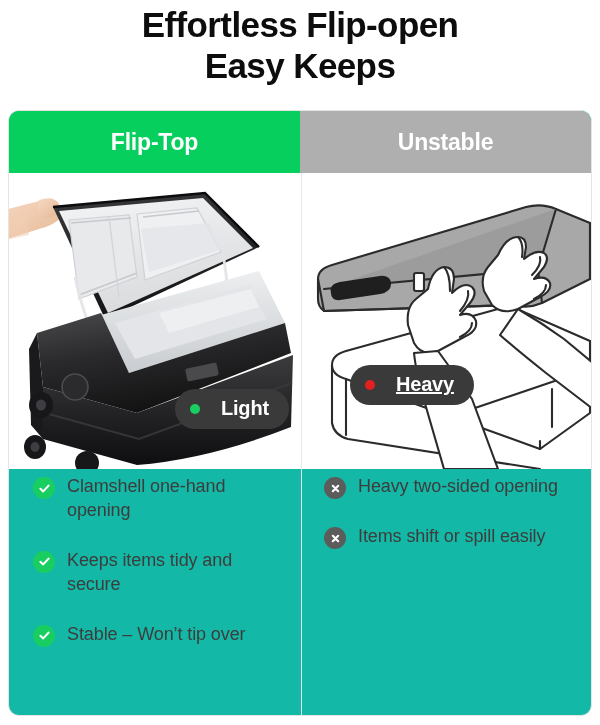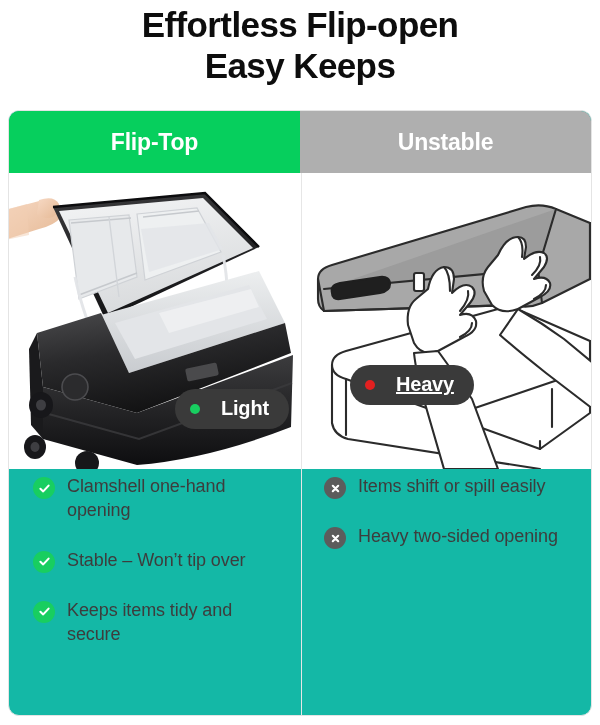--- a/index.html
+++ b/index.html
@@ -279,29 +279,29 @@
                 </svg>
             </span>
             <span class="btext">Clamshell one-hand opening</span>
           </div>
           <div class="bullet">
             <span class="badge ok">
               <svg width="13" height="13" viewBox="0 0 13 13">
                   <path d="M2.4 6.8 L5.2 9.4 L10.6 3.6" fill="none" stroke="#fff" stroke-width="2.1" stroke-linecap="round" stroke-linejoin="round"></path>
                 </svg>
             </span>
+            <span class="btext">Keeps items tidy and secure</span>
+          </div>
+          <div class="bullet">
+            <span class="badge ok">
+              <svg width="13" height="13" viewBox="0 0 13 13">
+                  <path d="M2.4 6.8 L5.2 9.4 L10.6 3.6" fill="none" stroke="#fff" stroke-width="2.1" stroke-linecap="round" stroke-linejoin="round"></path>
+                </svg>
+            </span>
             <span class="btext">Stable – Won’t tip over</span>
-          </div>
-          <div class="bullet">
-            <span class="badge ok">
-              <svg width="13" height="13" viewBox="0 0 13 13">
-                  <path d="M2.4 6.8 L5.2 9.4 L10.6 3.6" fill="none" stroke="#fff" stroke-width="2.1" stroke-linecap="round" stroke-linejoin="round"></path>
-                </svg>
-            </span>
-            <span class="btext">Keeps items tidy and secure</span>
           </div>
         </div>
       </div>
 
       <div class="col right">
 
         <div class="illo">
           <svg width="291" height="296" viewBox="0 0 291 296">
             <rect x="0" y="0" width="291" height="296" fill="#ffffff"></rect>
             <g stroke="#2b2b2b" stroke-width="2.1" stroke-linejoin="round" stroke-linecap="round" fill="none">
@@ -356,28 +356,28 @@
           </div>
         </div>
 
         <div class="bullets">
           <div class="bullet">
             <span class="badge no">
               <svg width="13" height="13" viewBox="0 0 13 13">
                   <path d="M3.8 3.8 L9.2 9.2 M9.2 3.8 L3.8 9.2" fill="none" stroke="#fff" stroke-width="2.1" stroke-linecap="round"></path>
                 </svg>
             </span>
+            <span class="btext">Heavy two-sided opening</span>
+          </div>
+          <div class="bullet">
+            <span class="badge no">
+              <svg width="13" height="13" viewBox="0 0 13 13">
+                  <path d="M3.8 3.8 L9.2 9.2 M9.2 3.8 L3.8 9.2" fill="none" stroke="#fff" stroke-width="2.1" stroke-linecap="round"></path>
+                </svg>
+            </span>
             <span class="btext">Items shift or spill easily</span>
-          </div>
-          <div class="bullet">
-            <span class="badge no">
-              <svg width="13" height="13" viewBox="0 0 13 13">
-                  <path d="M3.8 3.8 L9.2 9.2 M9.2 3.8 L3.8 9.2" fill="none" stroke="#fff" stroke-width="2.1" stroke-linecap="round"></path>
-                </svg>
-            </span>
-            <span class="btext">Heavy two-sided opening</span>
           </div>
         </div>
       </div>
 
     </div>
   </div>
 </div>
 
 </body></html>

